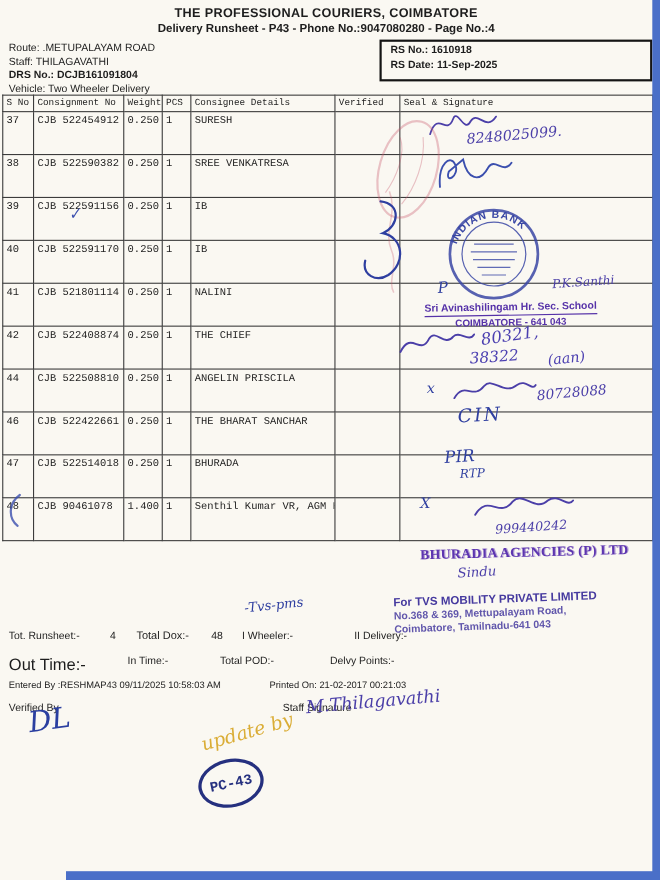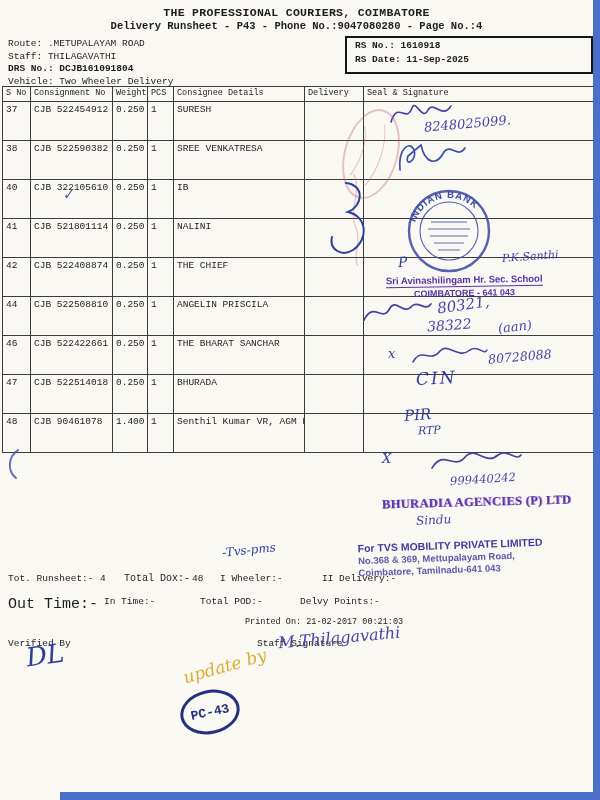--- a/index.html
+++ b/index.html
@@ -1,20 +1,20 @@
 <!DOCTYPE html>
 <html><head>
 <meta charset="utf-8">
 <style>
   *{margin:0;padding:0;box-sizing:border-box}
   html,body{margin:0;padding:0}
   body{width:600px;height:800px;font-family:"Liberation Mono",monospace;background:#e8e6e0}
   .page{position:relative;width:600px;height:800px;background:#faf8f2;overflow:hidden;color:#1d1d1d}
   .abs{position:absolute}
-  .printed{font-family:Liberation Mono, monospace;color:#1d1d1d;white-space:nowrap}
+  .printed{font-family:Liberation Sans, sans-serif;color:#1d1d1d;white-space:nowrap}
   .b{font-weight:bold}
   .hand{position:absolute;font-family:"DejaVu Serif",serif;font-style:italic;white-space:nowrap}
   .stamptxt{font-family:"Liberation Sans",sans-serif;font-weight:bold;white-space:nowrap}
   table{border-collapse:collapse;table-layout:fixed;background:transparent}
   th,td{border:1px solid #3c3c3c;vertical-align:top;text-align:left;padding:2px 3px;overflow:hidden;white-space:nowrap}
   th{font-size:8.5px;font-weight:normal;height:15px;padding-top:1px}
   td{font-size:9.5px;height:39px}
 </style>
 </head>
 <body>
@@ -43,21 +43,21 @@
         <col style="width:59px">
         <col style="width:230px">
     </colgroup>
     <thead>
       <tr>
         <th>S No</th>
         <th>Consignment No</th>
         <th>Weight</th>
         <th>PCS</th>
         <th>Consignee Details</th>
-        <th>Delivery</th>
+        <th>Verified</th>
         <th>Seal &amp; Signature</th>
       </tr>
     </thead>
     <tbody>
     <tr>
       <td>37</td>
       <td>CJB 522454912</td>
       <td>0.250</td>
       <td>1</td>
       <td>SURESH</td>
@@ -68,24 +68,33 @@
     <tr>
       <td>38</td>
       <td>CJB 522590382</td>
       <td>0.250</td>
       <td>1</td>
       <td>SREE VENKATRESA</td>
       <td></td>
       <td></td>
     </tr>
 
+    <tr>
+      <td>39</td>
+      <td>CJB 522591156</td>
+      <td>0.250</td>
+      <td>1</td>
+      <td>IB</td>
+      <td></td>
+      <td></td>
+    </tr>
 
     <tr>
       <td>40</td>
-      <td>CJB 322105610</td>
+      <td>CJB 522591170</td>
       <td>0.250</td>
       <td>1</td>
       <td>IB</td>
       <td></td>
       <td></td>
     </tr>
 
     <tr>
       <td>41</td>
       <td>CJB 521801114</td>
@@ -151,24 +160,25 @@
   </table>
 
   <span class="abs printed" style="top:573px;left:8px;font-size:9.5px">Tot. Runsheet:-</span>
   <span class="abs printed" style="top:573px;left:100px;font-size:9.5px">4</span>
   <span class="abs printed" style="top:573px;left:124px;font-size:10px">Total Dox:-</span>
   <span class="abs printed" style="top:573px;left:192px;font-size:9.5px">48</span>
   <span class="abs printed" style="top:573px;left:220px;font-size:9.5px">I Wheeler:-</span>
   <span class="abs printed" style="top:573px;left:322px;font-size:9.5px">II Delivery:-</span>
 
   <span class="abs printed" style="top:596px;left:8px;font-size:15px">Out Time:-</span>
-  <span class="abs printed" style="top:596px;left:104px;font-size:9.5px">In Time:-</span>
+  <span class="abs printed" style="top:596px;left:116px;font-size:9.5px">In Time:-</span>
   <span class="abs printed" style="top:596px;left:200px;font-size:9.5px">Total POD:-</span>
   <span class="abs printed" style="top:596px;left:300px;font-size:9.5px">Delvy Points:-</span>
 
+  <span class="abs printed" style="top:617px;left:8px;font-size:8.5px">Entered By :RESHMAP43 09/11/2025 10:58:03 AM</span>
   <span class="abs printed" style="top:617px;left:245px;font-size:8.5px">Printed On: 21-02-2017 00:21:03</span>
 
   <span class="abs printed" style="top:638px;left:8px;font-size:9.5px">Verified By</span>
   <span class="abs printed" style="top:638px;left:257px;font-size:9.5px">Staff Signature</span>
 
   <span class="hand" style="left:62px;top:186px;font-size:14px;color:#3b4fae;transform:rotate(-10deg)">✓</span>
 
   <svg class="abs" style="left:2px;top:447px" width="22" height="34" viewBox="0 0 22 34">
     <path d="M16,3 C6,10 5,24 14,31" fill="none" stroke="#3b4fae" stroke-width="2" opacity="0.8" stroke-linecap="round"></path>
   </svg>

